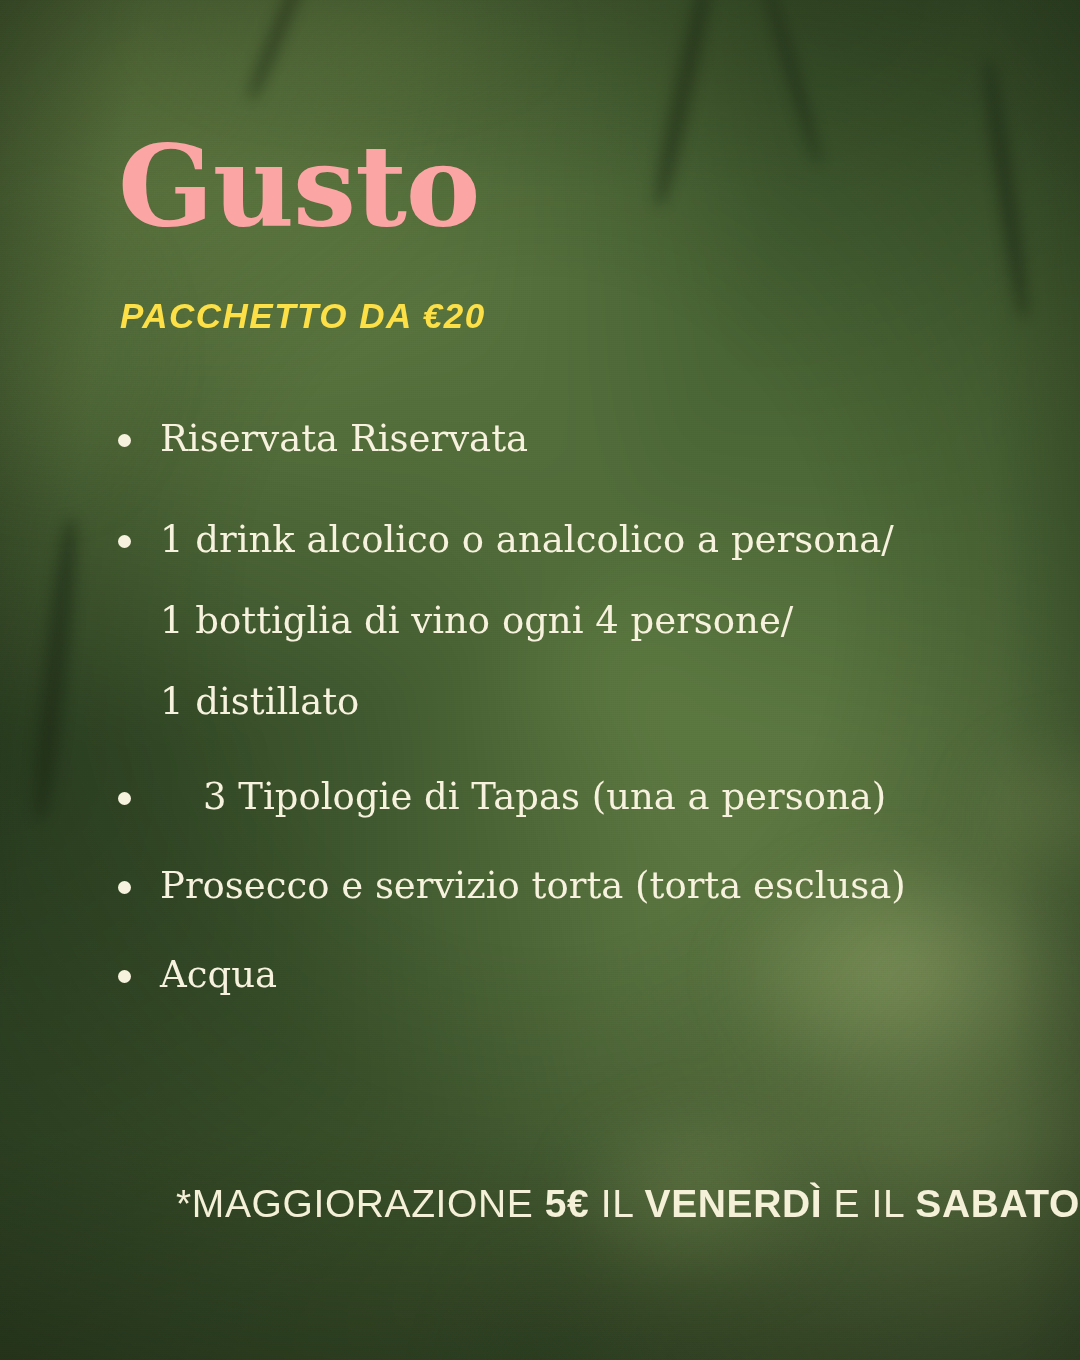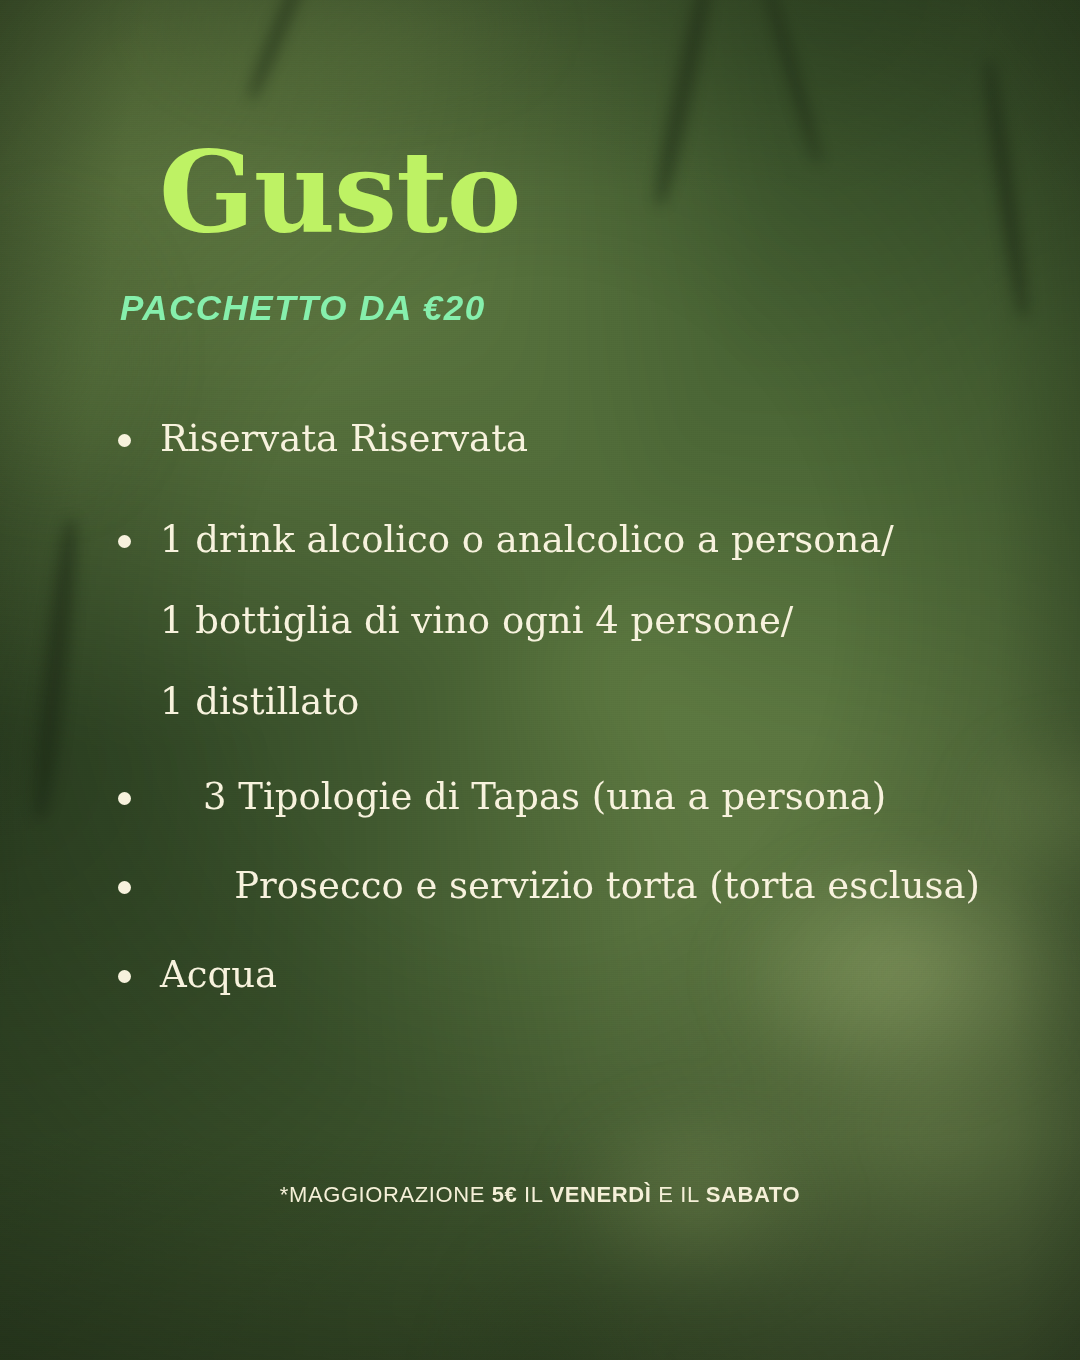--- a/index.html
+++ b/index.html
@@ -98,38 +98,37 @@
     width: 1080px;
     height: 1360px;
     padding: 0 118px;
   }
 
   .title {
     font-family: "DejaVu Serif", "Liberation Serif", serif;
     font-weight: 700;
     font-size: 112px;
     line-height: 1;
-    color: #bef264;
+    color: #fca5a5;
     letter-spacing: -1px;
     position: absolute;
-    top: 136px;
+    top: 130px;
     left: 118px;
-    margin-left: 41px;
   }
 
   .subtitle {
     position: absolute;
-    top: 288px;
+    top: 296px;
     left: 120px;
     font-family: "Liberation Sans", sans-serif;
     font-style: italic;
     font-weight: 700;
     font-size: 35px;
     letter-spacing: 1.5px;
-    color: #86efac;
+    color: #fde047;
   }
 
   .list {
     position: absolute;
     top: 420px;
     left: 118px;
     right: 100px;
     list-style: none;
   }
 
@@ -159,30 +158,30 @@
 
   .item-text { flex: 1 1 auto; }
   .item-text .line { display: block; white-space: nowrap; }
 
   
   .item-1 { margin-bottom: 64px; }
   .item-2 { margin-bottom: 58px; }
   .item-2 .line { margin-bottom: 44px; }
   .item-2 .line:last-child { margin-bottom: 0; }
   .item-3 { margin-bottom: 52px; gap: 43px; }
-  .item-4 { margin-bottom: 52px; text-align: right; }
+  .item-4 { margin-bottom: 52px; }
 
   .footnote {
     position: absolute;
     left: 0;
     right: 0;
     top: 1182px;
-    text-align: center;
+    text-align: right;
     font-family: "Liberation Sans", sans-serif;
-    font-size: 22px;
+    font-size: 39px;
     letter-spacing: 0.6px;
     color: #f5f0d8;
   }
   .footnote .b { font-weight: 700; }
 </style>
 </head>
 <body>
 
 <div class="bg">
   <div class="bg-layer bg-l1"></div>

